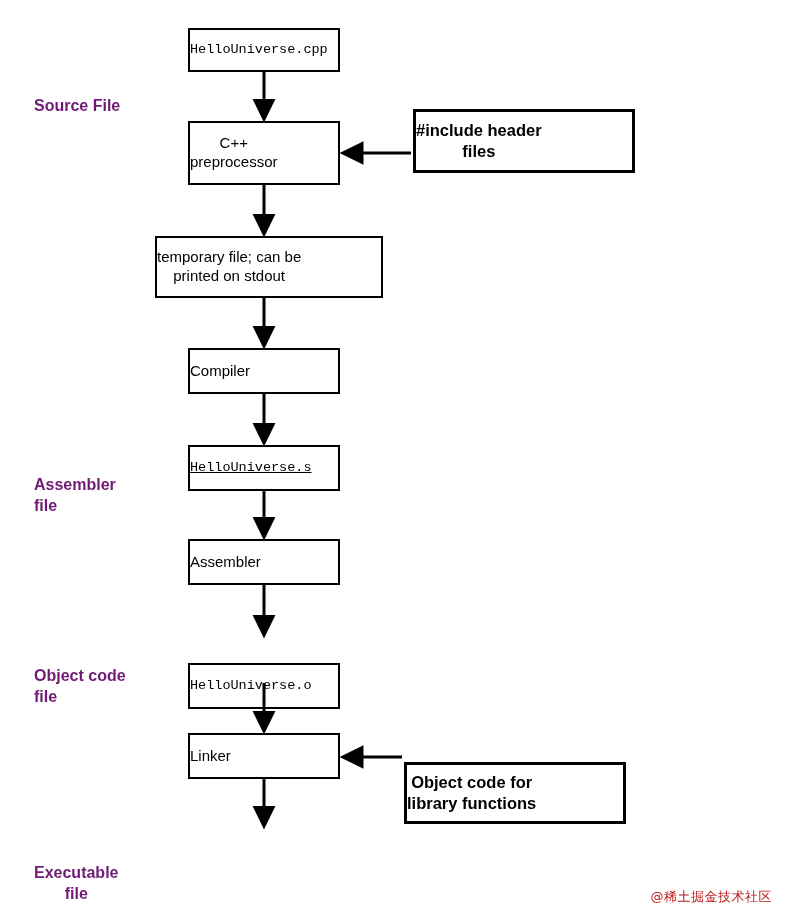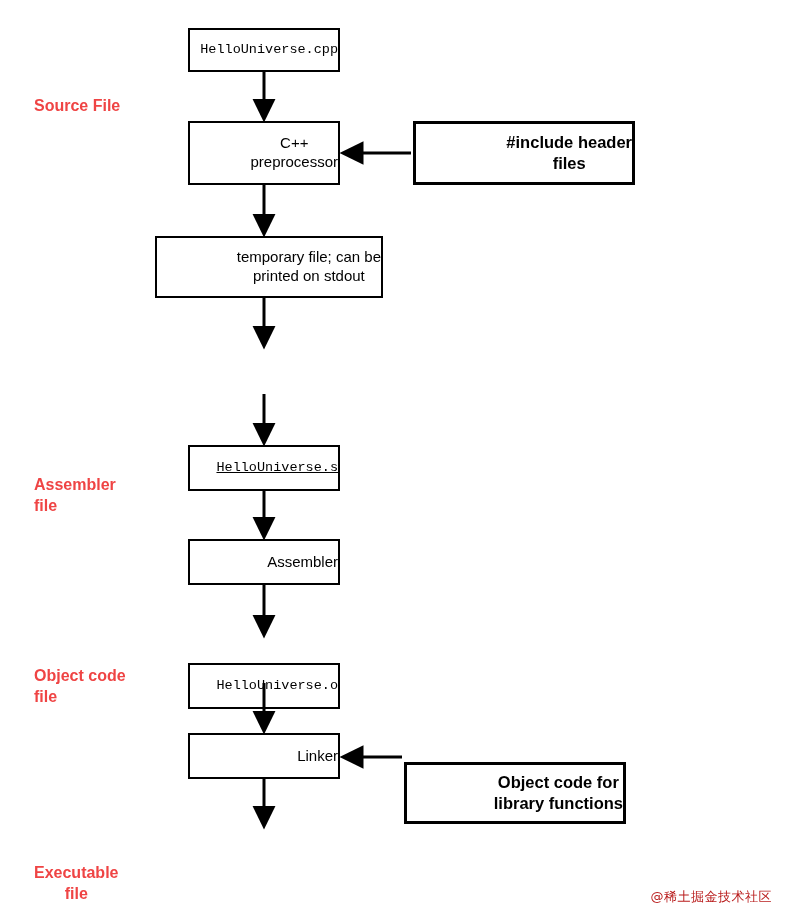--- a/index.html
+++ b/index.html
@@ -24,21 +24,21 @@
     height: 918px;
   }
 
   .node {
     position: absolute;
     box-sizing: border-box;
     border: 2px solid #000000;
     background: #ffffff;
     display: flex;
     align-items: center;
-    justify-content: flex-end;
+    justify-content: flex-start;
     text-align: center;
     line-height: 1.25;
     font-size: 15px;
   }
 
   .node.mono {
     font-family: "Liberation Mono", "DejaVu Sans Mono", monospace;
     font-size: 13.5px;
     letter-spacing: 0px;
   }
@@ -48,21 +48,21 @@
     font-weight: bold;
     font-size: 16.5px;
   }
 
   .stage-label {
     position: absolute;
     font-size: 16px;
     font-weight: bold;
     line-height: 1.35;
     text-align: left;
-    color: #ef4444;
+    color: #701a75;
   }
 
   .arrow {
     position: absolute;
   }
 
   .watermark {
     position: absolute;
     right: 14px;
     bottom: 12px;
@@ -98,30 +98,33 @@
 
   <div class="node mono" style="left:188px; top:28px; width:152px; height:44px;">
     <span>HelloUniverse.cpp</span>
   </div>
 
   <div class="node" style="left:188px; top:121px; width:152px; height:64px; white-space:pre-line;">
     <span>C++
 preprocessor</span>
   </div>
 
-  <div class="node side" style="left:413px; top:121px; width:222px; height:64px; white-space:pre-line;">
+  <div class="node side" style="left:413px; top:109px; width:222px; height:64px; white-space:pre-line;">
     <span>#include header
 files</span>
   </div>
 
   <div class="node" style="left:155px; top:236px; width:228px; height:62px; white-space:pre-line;">
     <span>temporary file; can be
 printed on stdout</span>
   </div>
 
+  <div class="node" style="left:188px; top:348px; width:152px; height:46px;">
+    <span>Compiler</span>
+  </div>
 
   <div class="node mono" style="left:188px; top:445px; width:152px; height:46px;text-decoration:underline;">
     <span>HelloUniverse.s</span>
   </div>
 
   <div class="node" style="left:188px; top:539px; width:152px; height:46px;">
     <span>Assembler</span>
   </div>
 
   <div class="node mono" style="left:188px; top:663px; width:152px; height:46px;">

